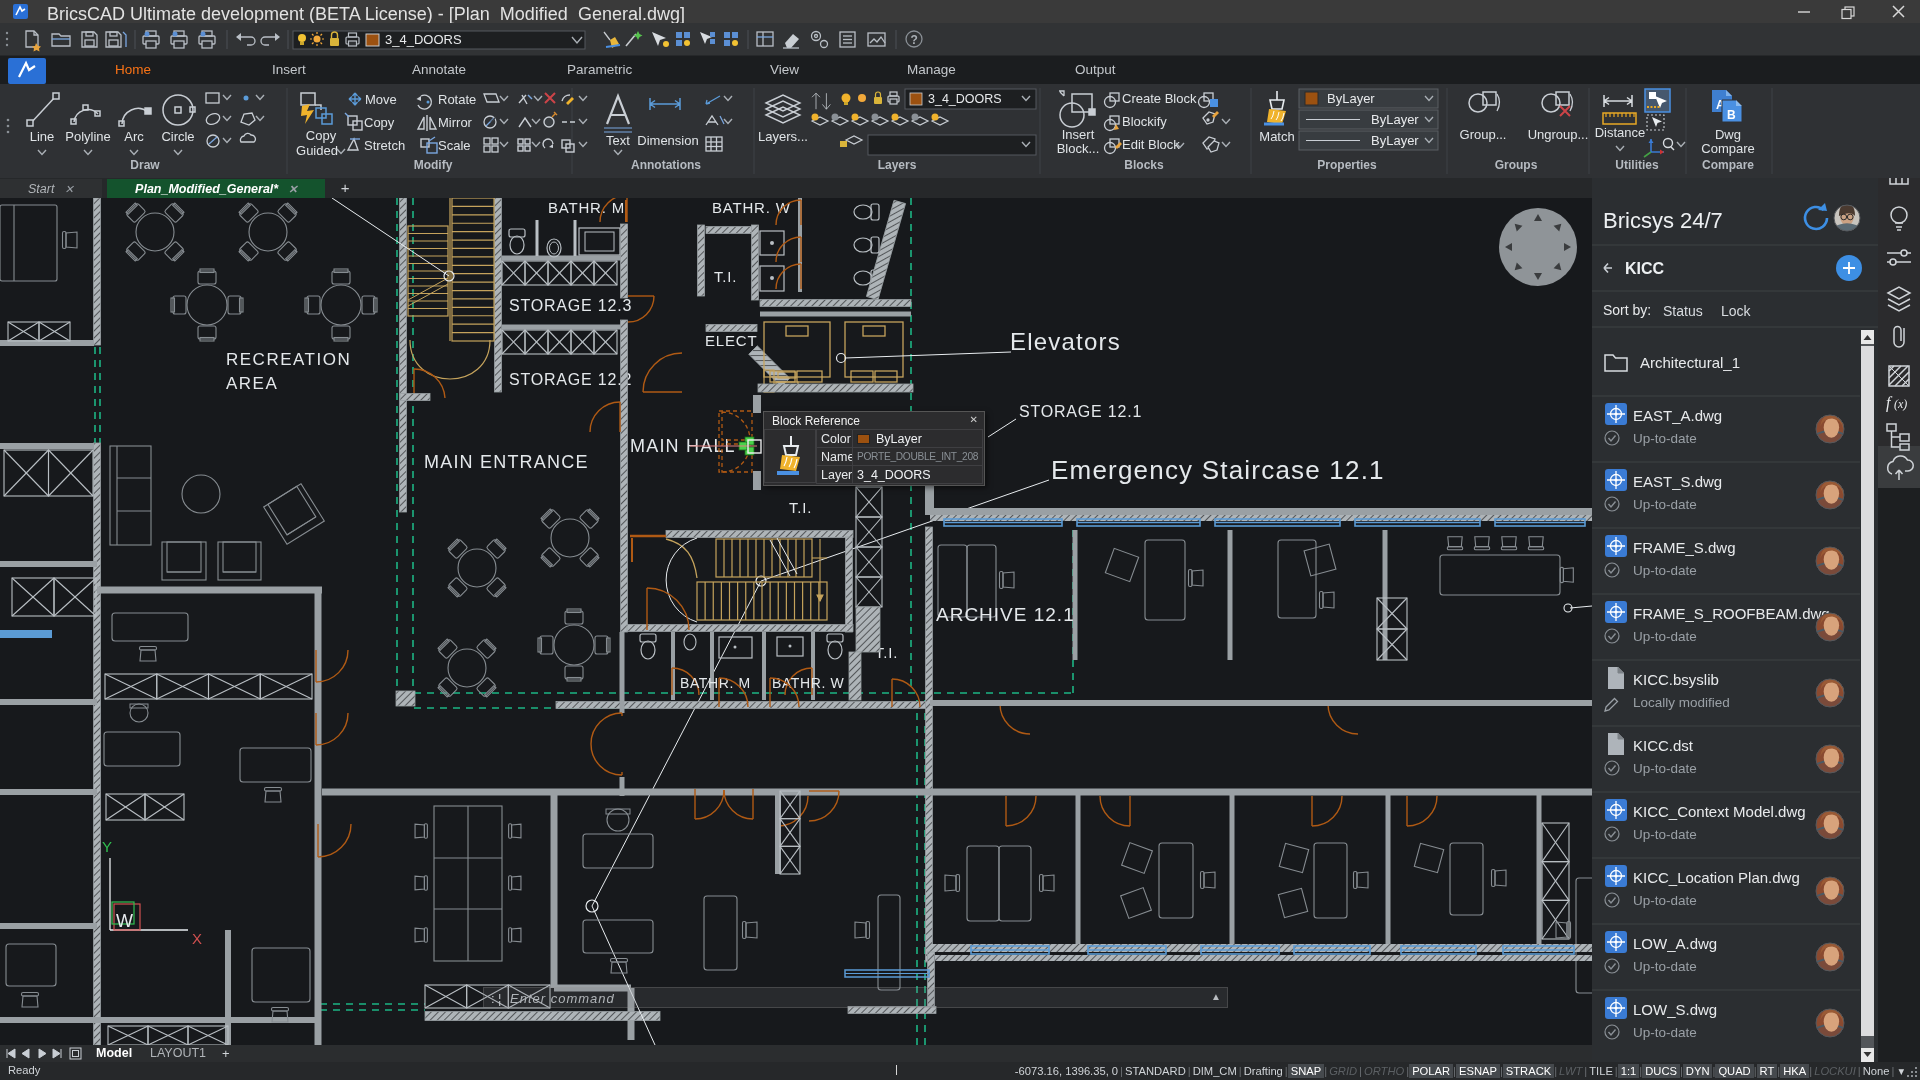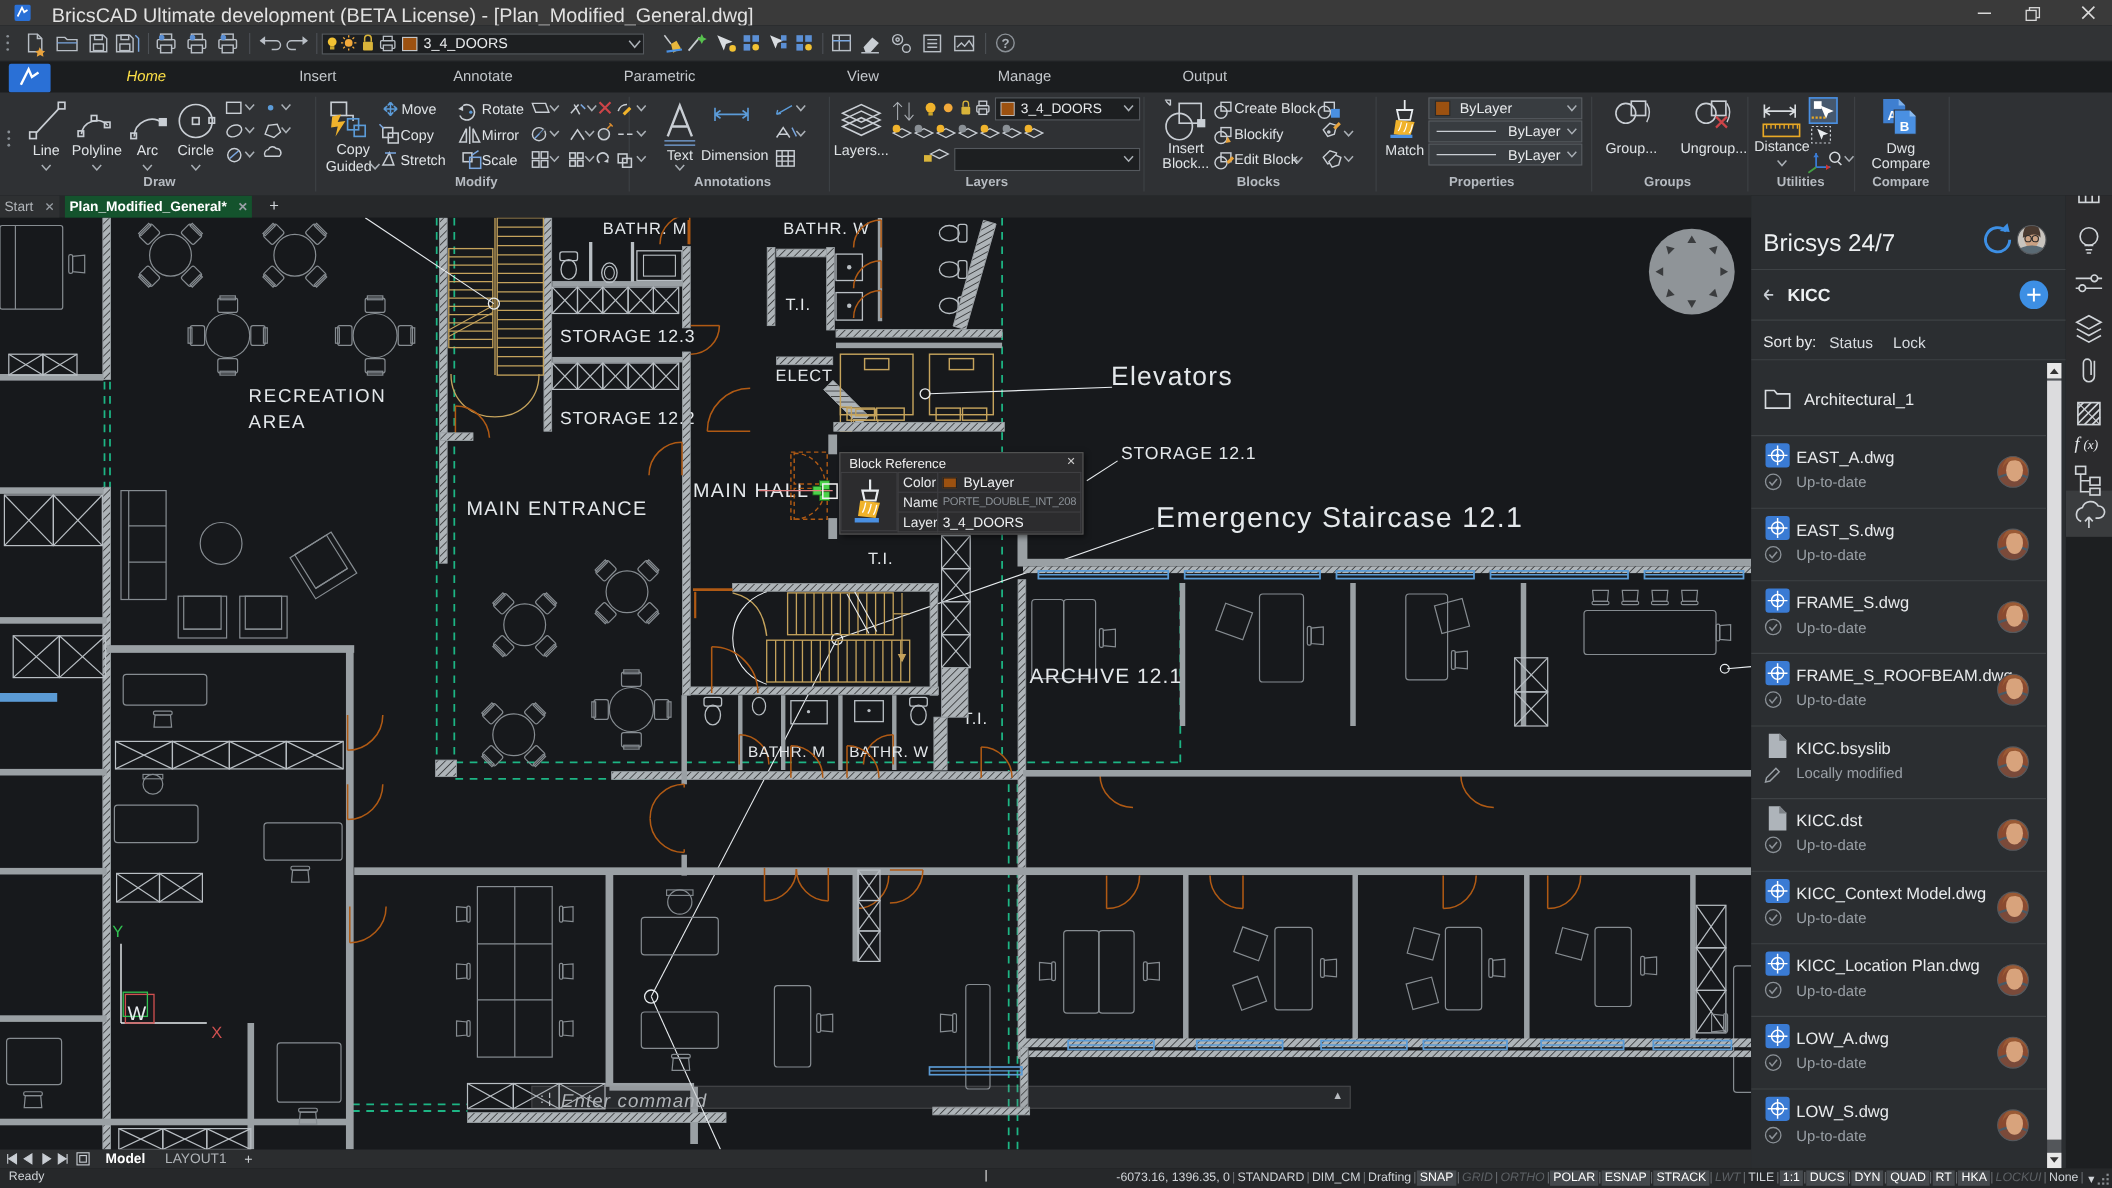--- a/index.html
+++ b/index.html
@@ -4,24 +4,24 @@
 * { margin:0; padding:0; box-sizing:border-box; }
 html,body { width:1920px; height:1080px; overflow:hidden; background:#17191c; font-family:"Liberation Sans", sans-serif; }
 .titlebar { position:absolute; left:0; top:0; width:1920px; height:23px; background:#3a3a3a; }
 .applogo { position:absolute; left:13px; top:4px; }
 .titletext { position:absolute; left:47px; top:4px; font-size:18px; color:#e2e2e2; }
 .winbtns { position:absolute; right:0; top:0; }
 .qat { position:absolute; left:0; top:23px; width:1920px; height:33px; background:#313335; border-bottom:1px solid #26282a; }
 .ribtabs { position:absolute; left:0; top:56px; width:1920px; height:28px; background:#1b1d1f; }
 .riblogo { position:absolute; left:8px; top:2px; width:38px; height:26px; background:#2a70d6; border-radius:2px; text-align:center; }
 .rtab { position:absolute; top:6px; font-size:13.5px; color:#c3c7cb; }
-.rtab.active { color:#fde047;font-style:italic; }
+.rtab.active { color:#f97316; }
 .ribbon { position:absolute; left:0; top:84px; width:1920px; height:94px; background:#2f3134; }
 .doctabs { position:absolute; left:0; top:178px; width:1592px; height:20px; background:#26282a; }
-.dtab { display:inline-block; height:20px; padding:0 4px; margin-right:1px; background:#2e3032; color:#b0b4b8; font-size:12.5px; line-height:20px; }
+.dtab { display:inline-block; height:20px; padding:0 28px; margin-right:1px; background:#2e3032; color:#b0b4b8; font-size:12.5px; line-height:20px;font-style:italic; }
 .dtab.active { background:#14532d; color:#ffffff; font-weight:bold; }
 .dx { margin-left:10px; font-size:11px; color:#9aa0a6; }
 .dplus { display:inline-block; color:#d0d4d8; font-size:15px; padding:0 10px; line-height:20px; }
 .canvas { position:absolute; left:0; top:198px; width:1592px; height:847px; background:#17191c; }
 .modelbar { position:absolute; left:0; top:1045px; width:1920px; height:17px; background:#2b2d2f; }
 .modelbar svg { position:absolute; left:2px; top:0; }
 .mtab { position:absolute; top:1px; font-size:12.5px; color:#b0b4b8; }
 .mtab.active { left:96px; color:#ffffff; font-weight:bold; }
 .mtab:not(.active) { left:150px; }
 .mplus { position:absolute; left:222px; top:1px; color:#d0d4d8; font-size:13px; }
@@ -42,21 +42,21 @@
 .bricon { width:52px; height:54px; border:1px solid #3f3f42; }
 .brtab { border-collapse:collapse; table-layout:fixed; width:167px;padding-left:44px; }
 .brtab td { border:1px solid #3f3f42; font-size:12.5px; height:18px; padding:0 4px; overflow:hidden; white-space:nowrap; }
 .brl { color:#e8eaec; width:36px; }
 .brv { color:#f0f2f4; }
 .brv.dim { color:#8a9096; font-size:10.2px; letter-spacing:-0.3px; }
 .sw { display:inline-block; width:13px; height:10px; background:#9c5110; border:1px solid #222; margin-right:6px; vertical-align:-1px; }
 .cmdbar { position:absolute; left:483px; top:987px; width:745px; height:21px; background:rgba(120,124,128,0.18); border:1px solid rgba(160,160,160,0.25); }
 .cmdc { position:absolute; left:7px; top:3px; color:#c0c4c8; font-size:13px; }
 .cmdcur { position:absolute; left:14px; top:3px; color:#c0c4c8; font-size:13px; }
-.cmdtxt { position:absolute; left:26px; top:3px; color:#b0b4b8; font-size:17px; font-style:italic; letter-spacing:1px; }
+.cmdtxt { position:absolute; left:26px; top:3px; color:#b0b4b8; font-size:13px; font-style:italic; letter-spacing:1px; }
 .cmdup { position:absolute; right:6px; top:3px; color:#b8bcc0; font-size:10px; }
 </style></head>
 <body>
 
 <div class="titlebar">
   <svg class="applogo" width="15" height="15" viewBox="0 0 15 15">
     <rect x="0" y="0" width="15" height="15" rx="2" fill="#2a70d6"></rect>
     <path d="M3 11 L7 3 L9 7 L12 5" stroke="#fff" stroke-width="1.6" fill="none"></path>
   </svg>
   <span class="titletext">BricsCAD Ultimate development (BETA License) - [Plan_Modified_General.dwg]</span>

